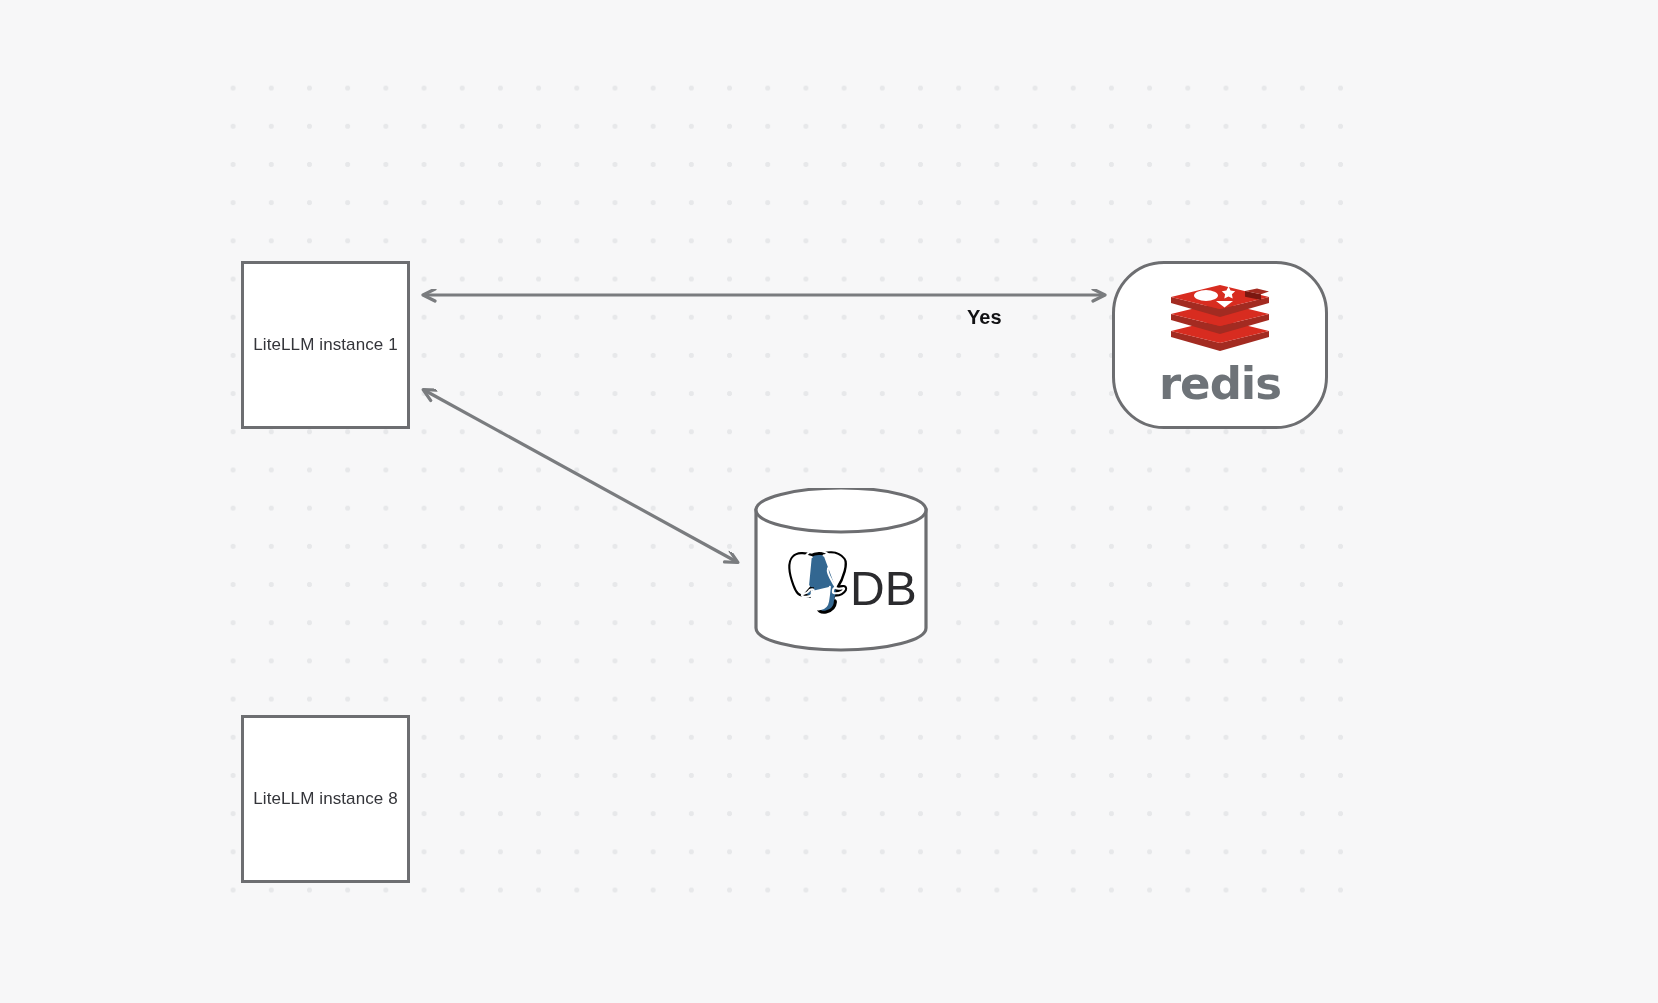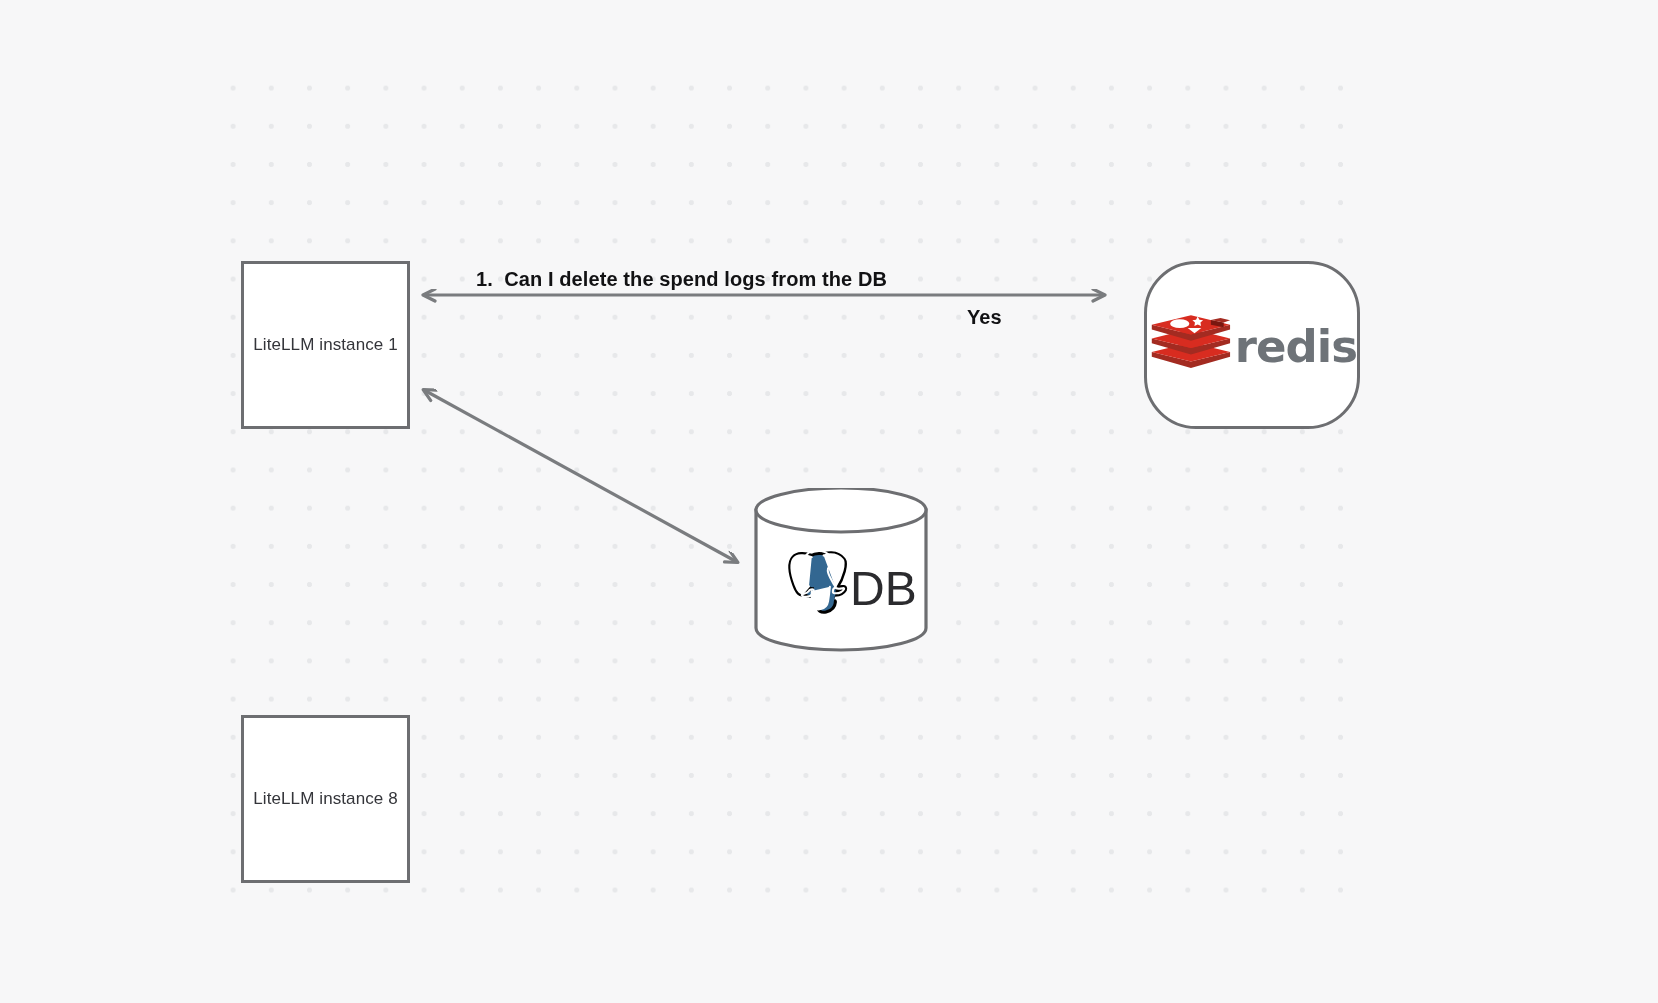--- a/index.html
+++ b/index.html
@@ -42,24 +42,23 @@
     font-family: "Liberation Sans", sans-serif;
     letter-spacing: 0.1px;
   }
   .redis-box {
     position: absolute;
     background: #ffffff;
     border: 3px solid #6d6e71;
     border-radius: 52px;
     box-sizing: border-box;
     display: flex;
-    flex-direction: row;
+    flex-direction: column;
     align-items: center;
     justify-content: center;
-    margin-left: 32px;
   }
   .redis-word {
     font-family: "DejaVu Sans", sans-serif;
     font-weight: bold;
     font-size: 45px;
     color: #6e7378;
     letter-spacing: -1px;
     line-height: 1;
     margin-top: 2px;
   }
@@ -102,21 +101,20 @@
       <marker id="arrow-start" markerWidth="16" markerHeight="16" refX="3" refY="6" orient="auto" markerUnits="userSpaceOnUse">
         <path d="M14,0 L2,6 L14,12" fill="none" stroke="#7a7c7f" stroke-width="3.2" stroke-linecap="round" stroke-linejoin="round"></path>
       </marker>
     </defs>
 
     <line x1="424" y1="295" x2="1104" y2="295" stroke="#7a7c7f" stroke-width="3.2" marker-start="url(#arrow-start)" marker-end="url(#arrow-end)"></line>
 
     <line x1="424" y1="390" x2="737" y2="562" stroke="#7a7c7f" stroke-width="3.2" marker-start="url(#arrow-start)" marker-end="url(#arrow-end)"></line>
   </svg>
 
-  <div class="edge-label" style="left:476px; top:268px;">1.  Can I delete the spend logs from the DB</div>
 
   <div class="edge-label" style="left:967px; top:268px;margin-top:38px;">Yes</div>
 
 
   <div class="node-box" style="left:241px; top:261px; width:169px; height:168px;">
     <span class="node-box-label">LiteLLM instance 1</span>
   </div>
 
 
   <div class="node-box" style="left:241px; top:715px; width:169px; height:168px;">

